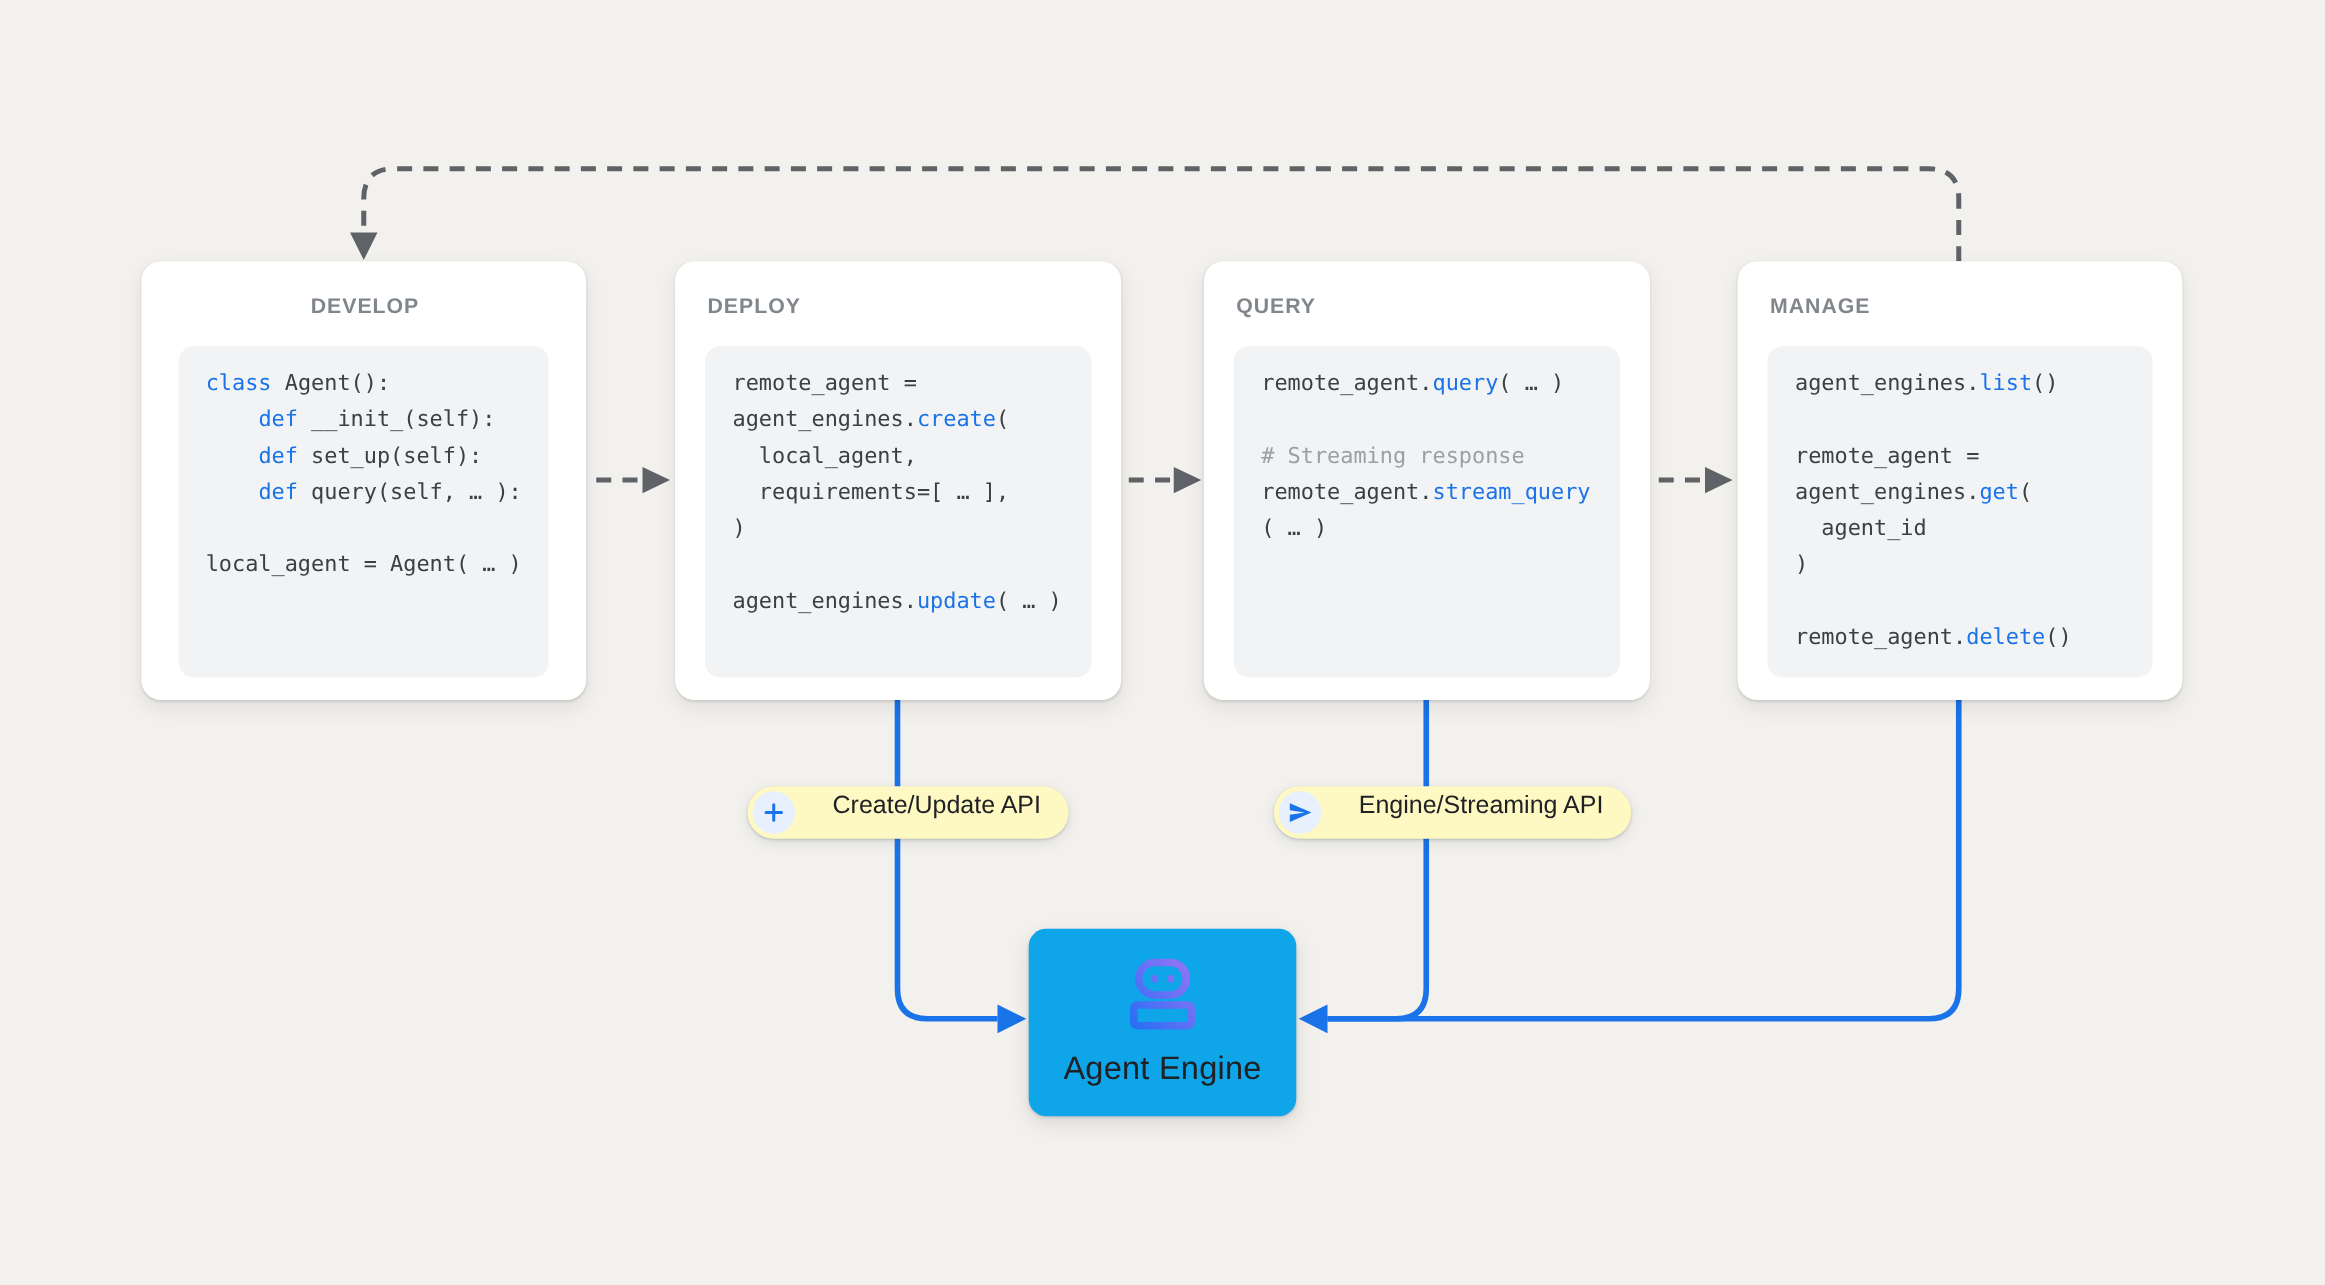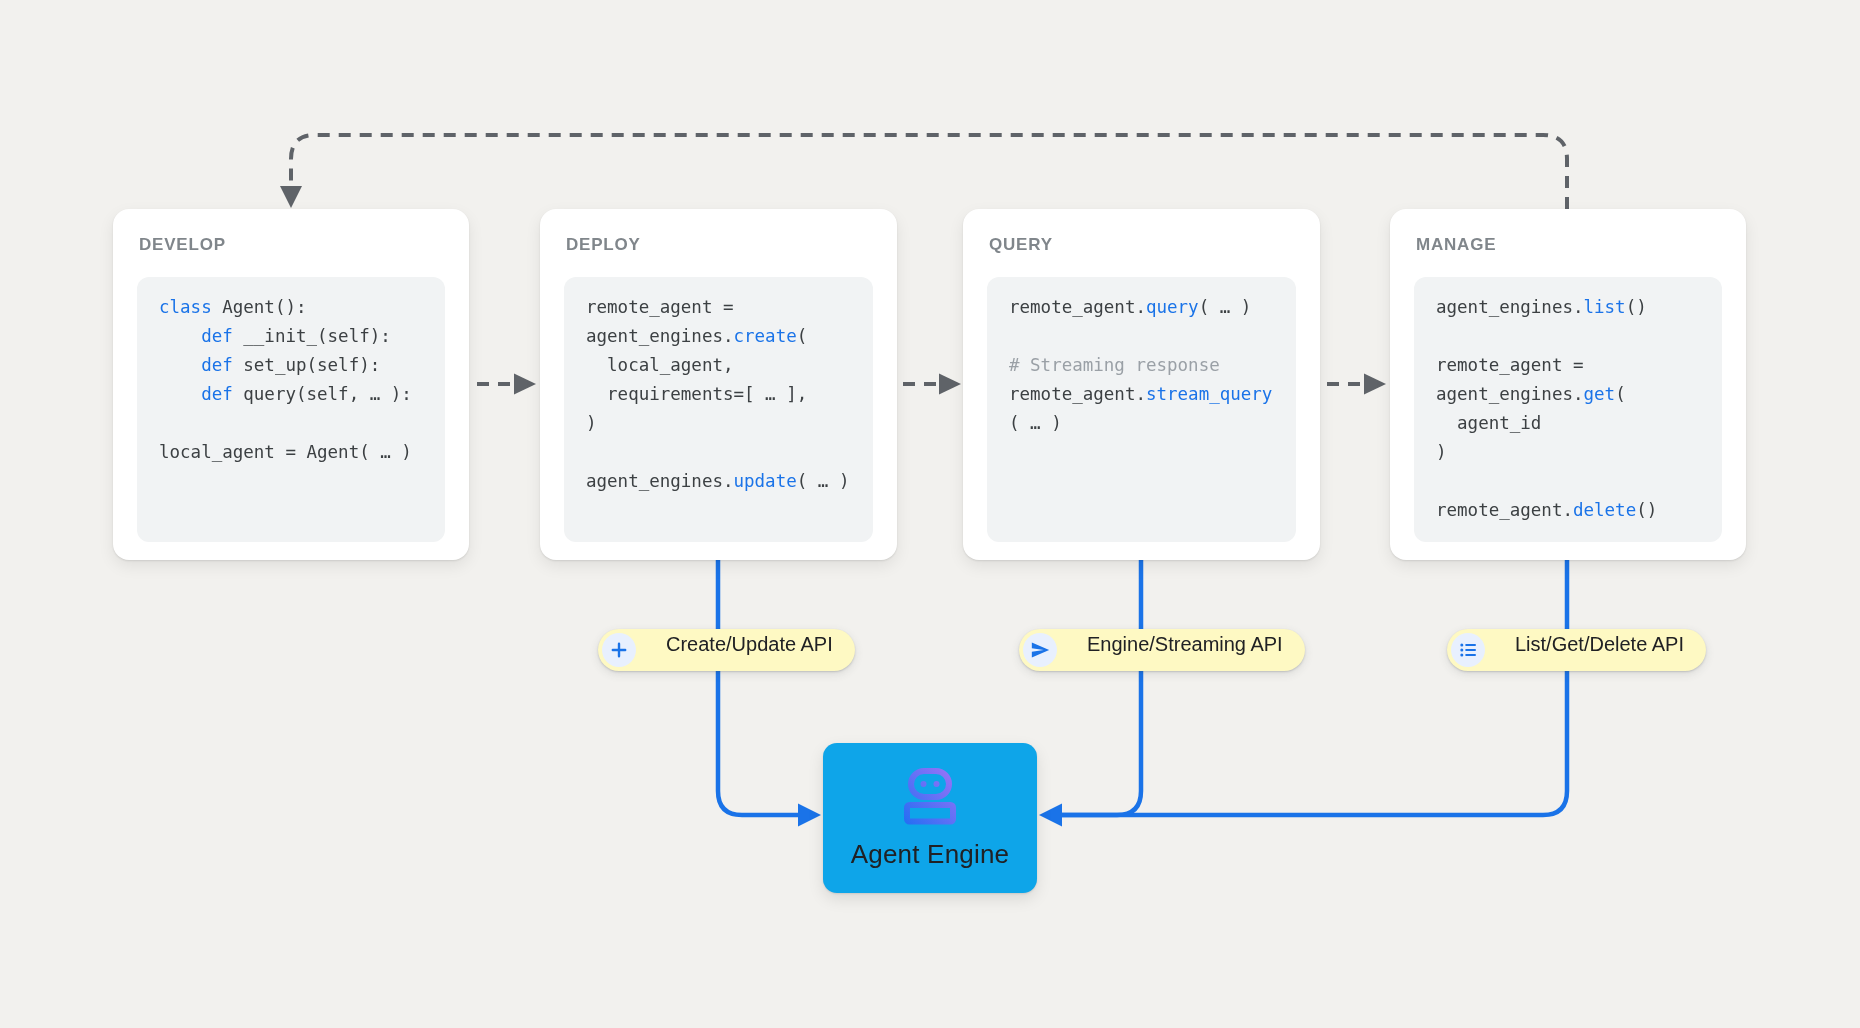--- a/index.html
+++ b/index.html
@@ -79,21 +79,21 @@
     <path class="dash" d="M1327 384 H1364"></path>
     <polygon class="dash-head" points="1386,384 1364,373.5 1364,394.5"></polygon>
 
     <path class="flow" d="M718 560 V791 Q718 815 742 815 H798"></path>
     <polygon class="flow-head" points="821,815 798,803.5 798,826.5"></polygon>
     <path class="flow" d="M1567 560 V791 Q1567 815 1543 815 H1062"></path>
     <path class="flow" d="M1141 560 V791 Q1141 815 1117 815 H1062"></path>
     <polygon class="flow-head" points="1039,815 1062,803.5 1062,826.5"></polygon>
   </svg>
 
-  <section class="card" style="left:113px;">
+  <section class="card" style="left:113px;align-items:center;">
     <h2 class="card-title">DEVELOP</h2>
     <pre class="code"><div class="code-line"><span class="kw">class</span><span> Agent():</span></div><div class="code-line"><span>    </span><span class="kw">def</span><span> __init_(self):</span></div><div class="code-line"><span>    </span><span class="kw">def</span><span> set_up(self):</span></div><div class="code-line"><span>    </span><span class="kw">def</span><span> query(self, … ):</span></div><div class="code-line"></div><div class="code-line"><span>local_agent = Agent( … )</span></div></pre>
   </section>
   <section class="card" style="left:540px; width:357px;">
     <h2 class="card-title">DEPLOY</h2>
     <pre class="code"><div class="code-line"><span>remote_agent =</span></div><div class="code-line"><span>agent_engines.</span><span class="kw">create</span><span>(</span></div><div class="code-line"><span>  local_agent,</span></div><div class="code-line"><span>  requirements=[ … ],</span></div><div class="code-line"><span>)</span></div><div class="code-line"></div><div class="code-line"><span>agent_engines.</span><span class="kw">update</span><span>( … )</span></div></pre>
   </section>
   <section class="card" style="left:963px; width:357px;">
     <h2 class="card-title">QUERY</h2>
     <pre class="code"><div class="code-line"><span>remote_agent.</span><span class="kw">query</span><span>( … )</span></div><div class="code-line"></div><div class="code-line"><span class="comment"># Streaming response</span></div><div class="code-line"><span>remote_agent.</span><span class="kw">stream_query</span></div><div class="code-line"><span>( … )</span></div></pre>
@@ -114,33 +114,20 @@
 
   <div class="pill" style="left:1019px;">
     <span class="pill-icon">
       <svg width="20" height="20" viewBox="0 0 24 24">
         <path d="M2.2 21 L23 12 2.2 3 2.2 9.8 16.5 12 2.2 14.2 Z" fill="#1a73e8" style="fill:var(--pill-icon)"></path>
       </svg>
     </span>
     <span class="pill-label">Engine/Streaming API</span>
   </div>
 
-  <div class="pill" style="left:1447px;">
-    <span class="pill-icon">
-      <svg width="20" height="20" viewBox="0 0 24 24" style="fill:var(--pill-icon)">
-        <circle cx="4.6" cy="6" r="1.8"></circle>
-          <rect x="8.6" y="4.8" width="13" height="2.4" rx="1.2"></rect>
-        <circle cx="4.6" cy="12" r="1.8"></circle>
-          <rect x="8.6" y="10.8" width="13" height="2.4" rx="1.2"></rect>
-        <circle cx="4.6" cy="18" r="1.8"></circle>
-          <rect x="8.6" y="16.8" width="13" height="2.4" rx="1.2"></rect>
-      </svg>
-    </span>
-    <span class="pill-label">List/Get/Delete API</span>
-  </div>
 
   <div class="engine">
     <span class="engine-icon">
       <svg width="62" height="58" viewBox="0 0 62 58">
         <defs>
           <linearGradient id="robotGrad" gradientUnits="userSpaceOnUse" x1="62" y1="0" x2="0" y2="58">
             <stop offset="0" stop-color="#a873f8" style="stop-color:var(--robot-gradient-start)"></stop>
             <stop offset="1" stop-color="#1b6ef3" style="stop-color:var(--robot-gradient-end)"></stop>
           </linearGradient>
         </defs>

